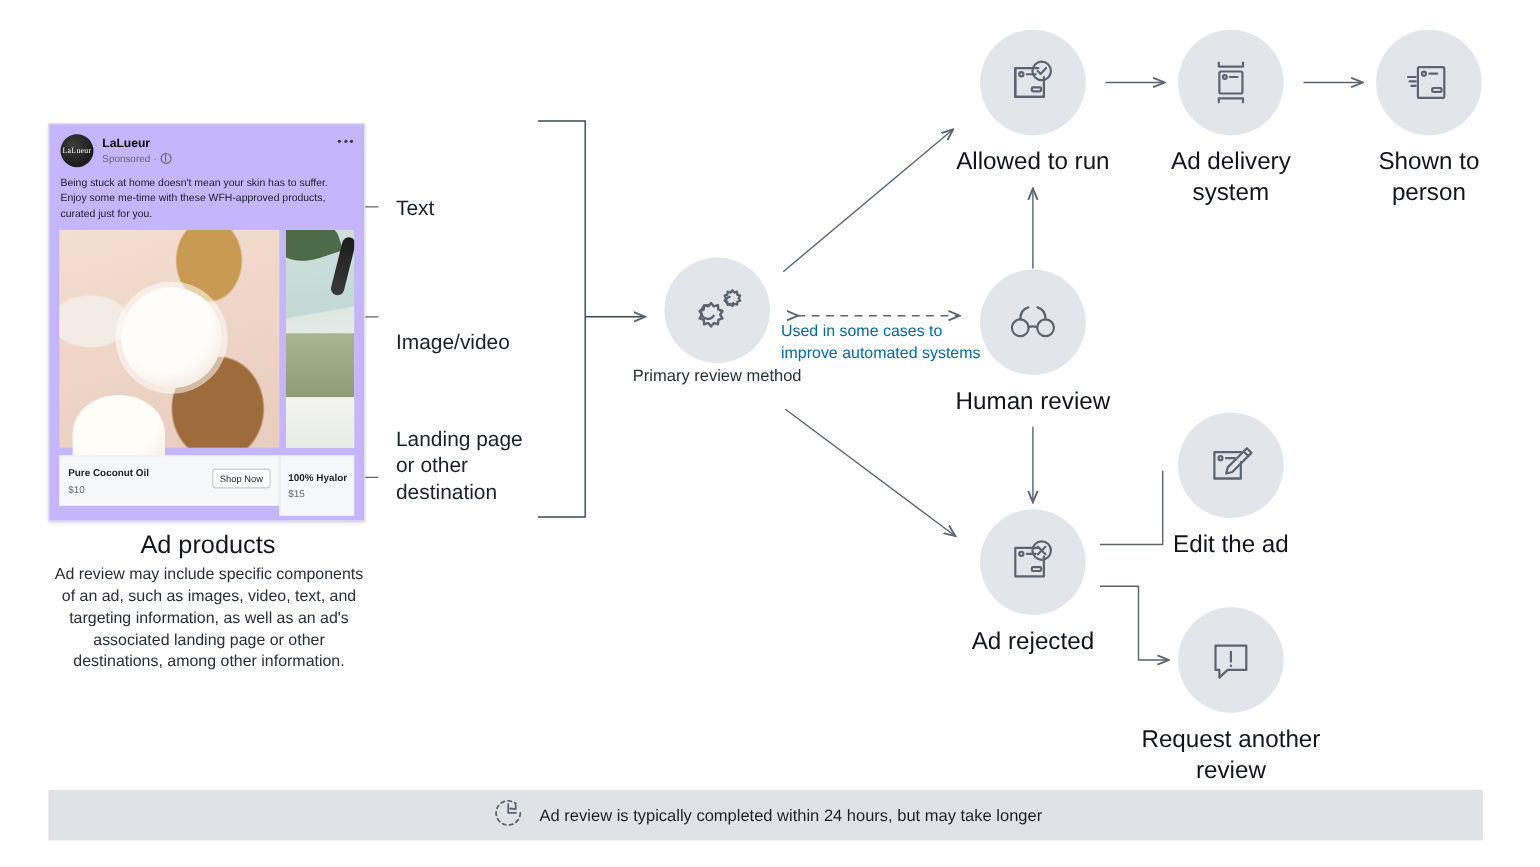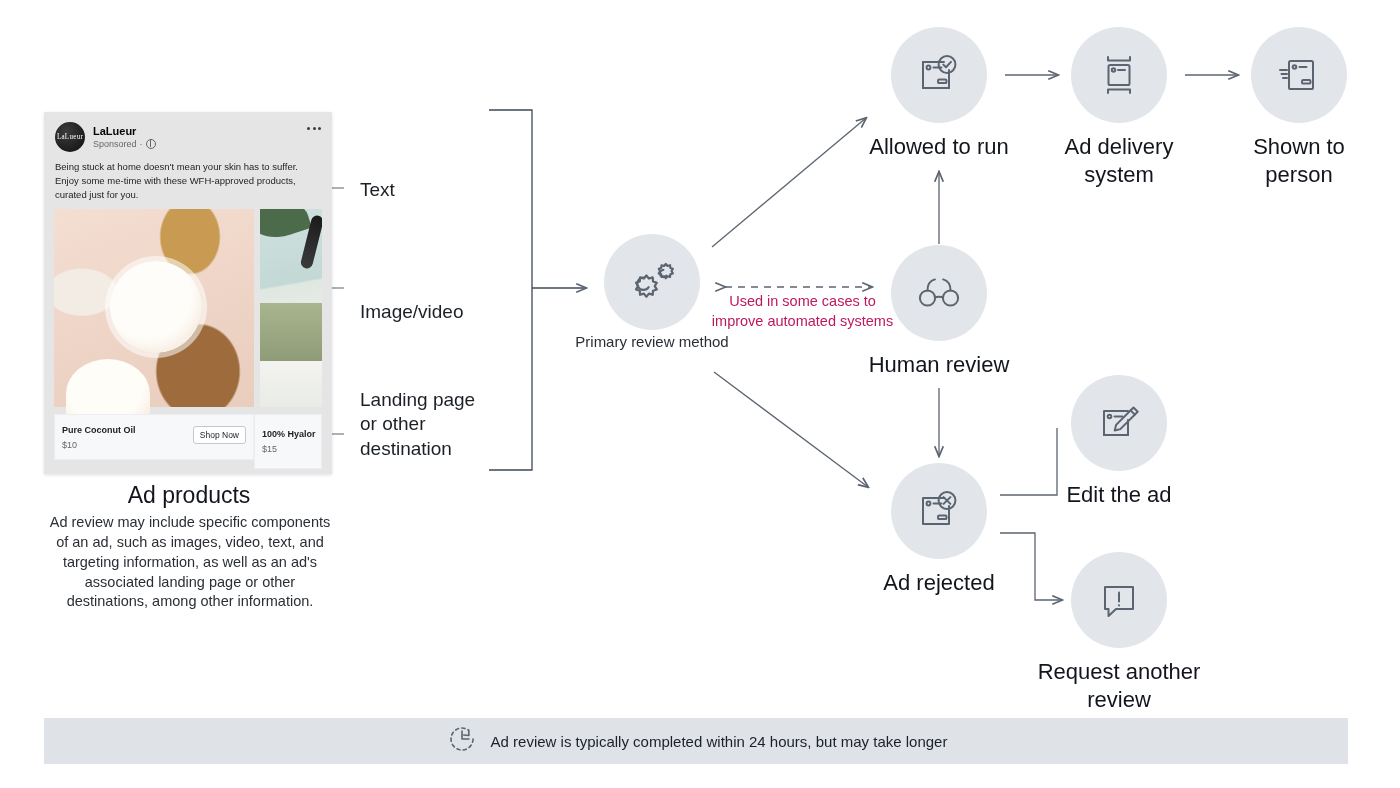--- a/index.html
+++ b/index.html
@@ -12,21 +12,21 @@
     position:relative;
   }
   .stage{position:absolute;left:0;top:0;width:1400px;height:788px;}
 
   
   svg.wires{position:absolute;left:0;top:0;width:1400px;height:788px;pointer-events:none;}
 
   
   .ad-card{
     position:absolute;left:44px;top:112px;width:288px;height:362px;
-    background:#e5e5e5;border:1px solid #e4e6eb;
+    background:#c4b5fd;border:1px solid #e4e6eb;
     box-shadow:0 1px 3px rgba(0,0,0,.13);
     box-sizing:border-box;overflow:hidden;
   }
   .ad-head{display:flex;align-items:center;padding:9px 10px 4px 10px;position:relative;}
   .ad-avatar{
     width:30px;height:30px;border-radius:50%;
     background:radial-gradient(circle at 38% 34%, #3c3c3c 0%, #1b1b1b 72%, #111 100%);
     display:flex;align-items:center;justify-content:center;flex:0 0 auto;
   }
   .ad-avatar span{
@@ -117,22 +117,22 @@
     width:96px;height:96px;border-radius:50%;background:#e2e6ea;
     display:flex;align-items:center;justify-content:center;margin:0 auto;
   }
   .bubble svg{display:block;}
   .node .lbl{font-size:22px;color:#12161c;line-height:1.28;margin-top:10px;white-space:nowrap;}
   .node .lbl.wrap{white-space:normal;}
   .node .sub{font-size:15px;color:#2a2f36;line-height:1.34;margin-top:2px;}
 
   
   .dash-note{
-    position:absolute;left:710px;top:292px;width:185px;text-align:center;
-    font-size:14.5px;line-height:1.37;color:#be185d;
+    position:absolute;left:710px;top:292px;width:185px;text-align:left;
+    font-size:14.5px;line-height:1.37;color:#0369a1;
   }
 
   
   .footer{
     position:absolute;left:44px;top:718px;width:1304px;height:46px;
     background:#dfe3e8;display:flex;align-items:center;justify-content:center;gap:12px;
   }
   .footer .ftxt{font-size:15px;color:#1c2127;}
 </style>
 </head>

